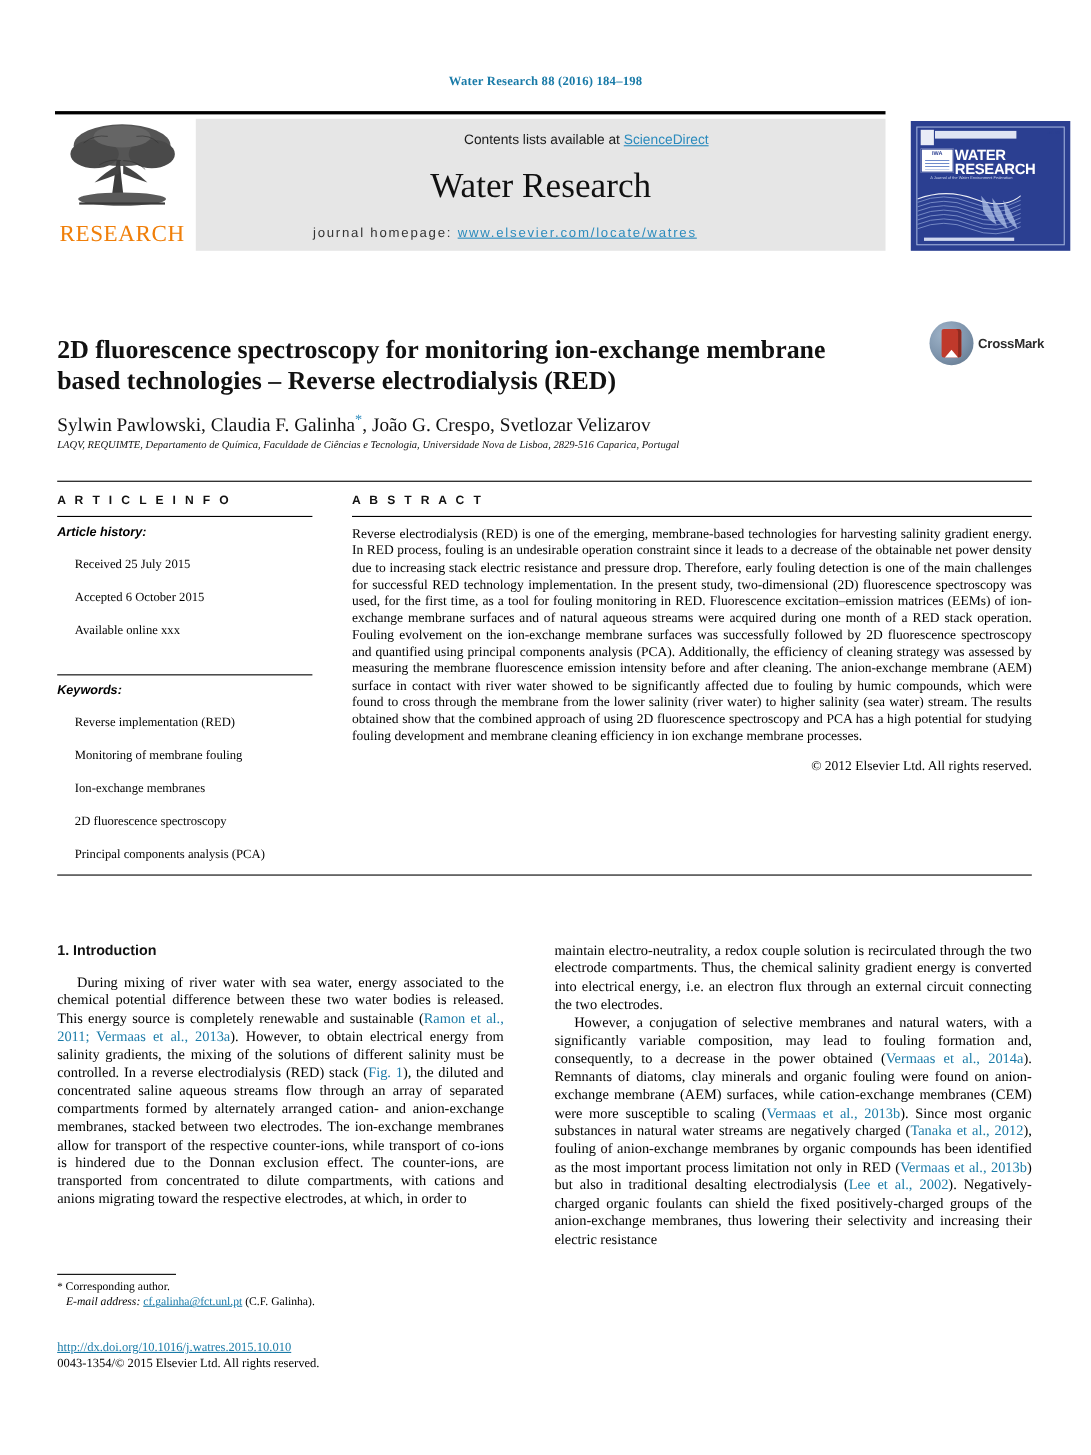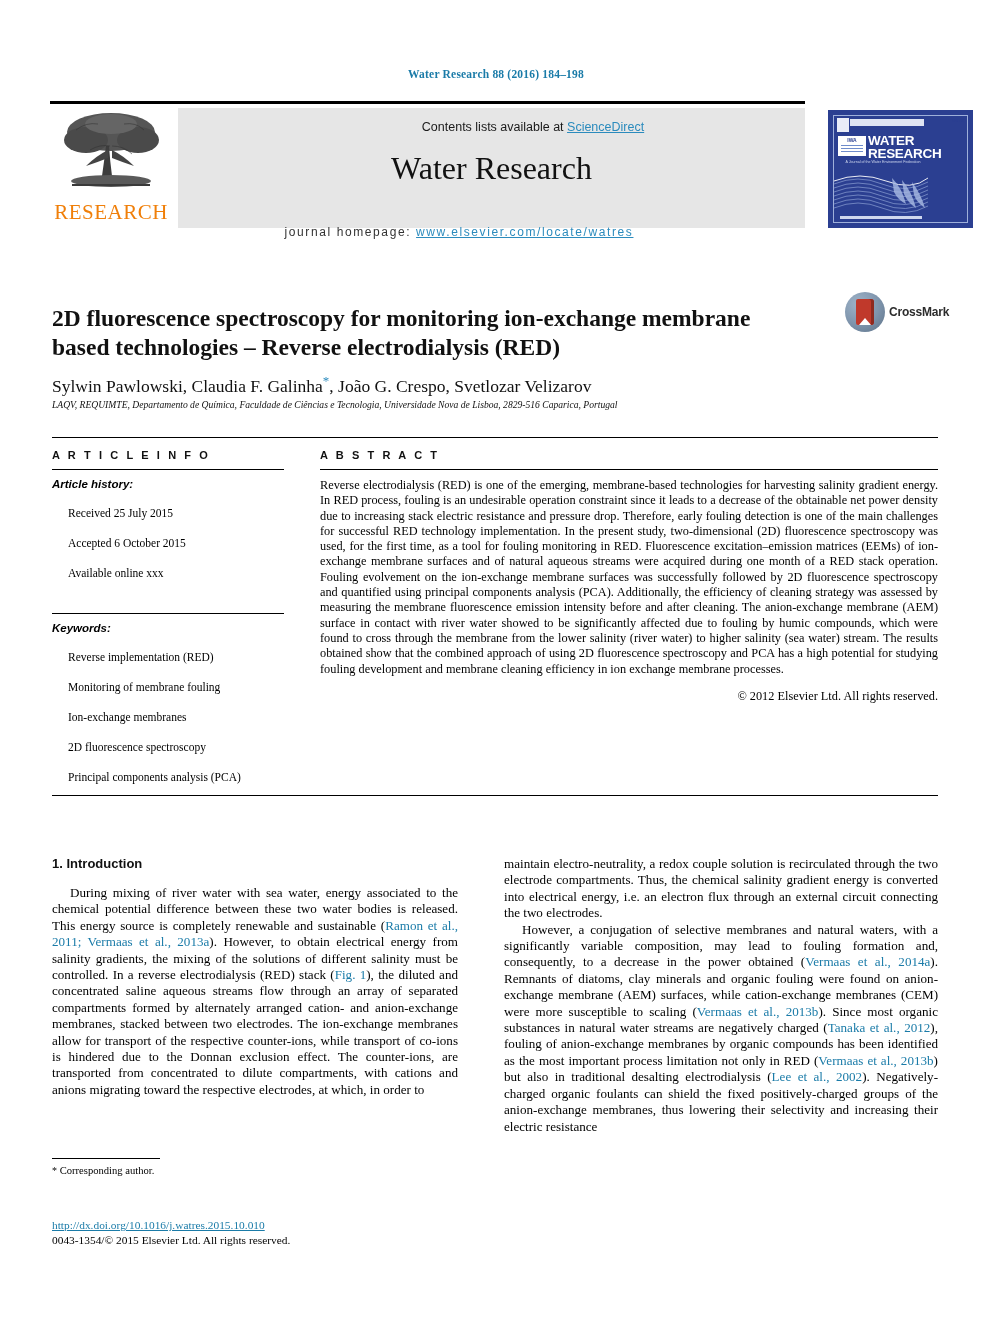--- a/index.html
+++ b/index.html
@@ -105,21 +105,20 @@
   }
   .homepage-line {
     position: absolute;
     left: 0; top: 96px;
     width: 562px;
     text-align: center;
     font-family: "Liberation Sans", sans-serif;
     font-size: 12px;
     letter-spacing: 1.6px;
     color: #333;
-    margin-top: 21px;
   }
   .homepage-line .url {
     color: #2b8bbd;
   }
 
   
   .cover {
     position: absolute;
     left: 828px; top: 110px;
     width: 106px;
@@ -563,20 +562,21 @@
   </div>
 
   <div class="body-col-right">
     <p class="cont">maintain electro-neutrality, a redox couple solution is recirculated through the two electrode compartments. Thus, the chemical salinity gradient energy is converted into electrical energy, i.e. an electron flux through an external circuit connecting the two electrodes.</p>
     <p><span>However, a conjugation of selective membranes and natural waters, with a significantly variable composition, may lead to fouling formation and, consequently, to a decrease in the power obtained (</span><a class="cite" href="#">Vermaas et al., 2014a</a><span>). Remnants of diatoms, clay minerals and organic fouling were found on anion-exchange membrane (AEM) surfaces, while cation-exchange membranes (CEM) were more susceptible to scaling (</span><a class="cite" href="#">Vermaas et al., 2013b</a><span>). Since most organic substances in natural water streams are negatively charged (</span><a class="cite" href="#">Tanaka et al., 2012</a><span>), fouling of anion-exchange membranes by organic compounds has been identified as the most important process limitation not only in RED (</span><a class="cite" href="#">Vermaas et al., 2013b</a><span>) but also in traditional desalting electrodialysis (</span><a class="cite" href="#">Lee et al., 2002</a><span>). Negatively-charged organic foulants can shield the fixed positively-charged groups of the anion-exchange membranes, thus lowering their selectivity and increasing their electric resistance</span></p>
   </div>
 
   <div class="foot-rule"></div>
   <div class="footnote">
     <div><span class="star">*</span><span> Corresponding author.</span></div>
+    <div>&nbsp;&nbsp;&nbsp;<span class="em">E-mail address:</span> <a class="doi-link" href="#">cf.galinha@fct.unl.pt</a> <span>(C.F. Galinha).</span></div>
   </div>
 
   <div class="doi-block">
     <a class="doi-link" href="#">http://dx.doi.org/10.1016/j.watres.2015.10.010</a>
     <div>0043-1354/© 2015 Elsevier Ltd. All rights reserved.</div>
   </div>
 
 </div>
 
 </body></html>

